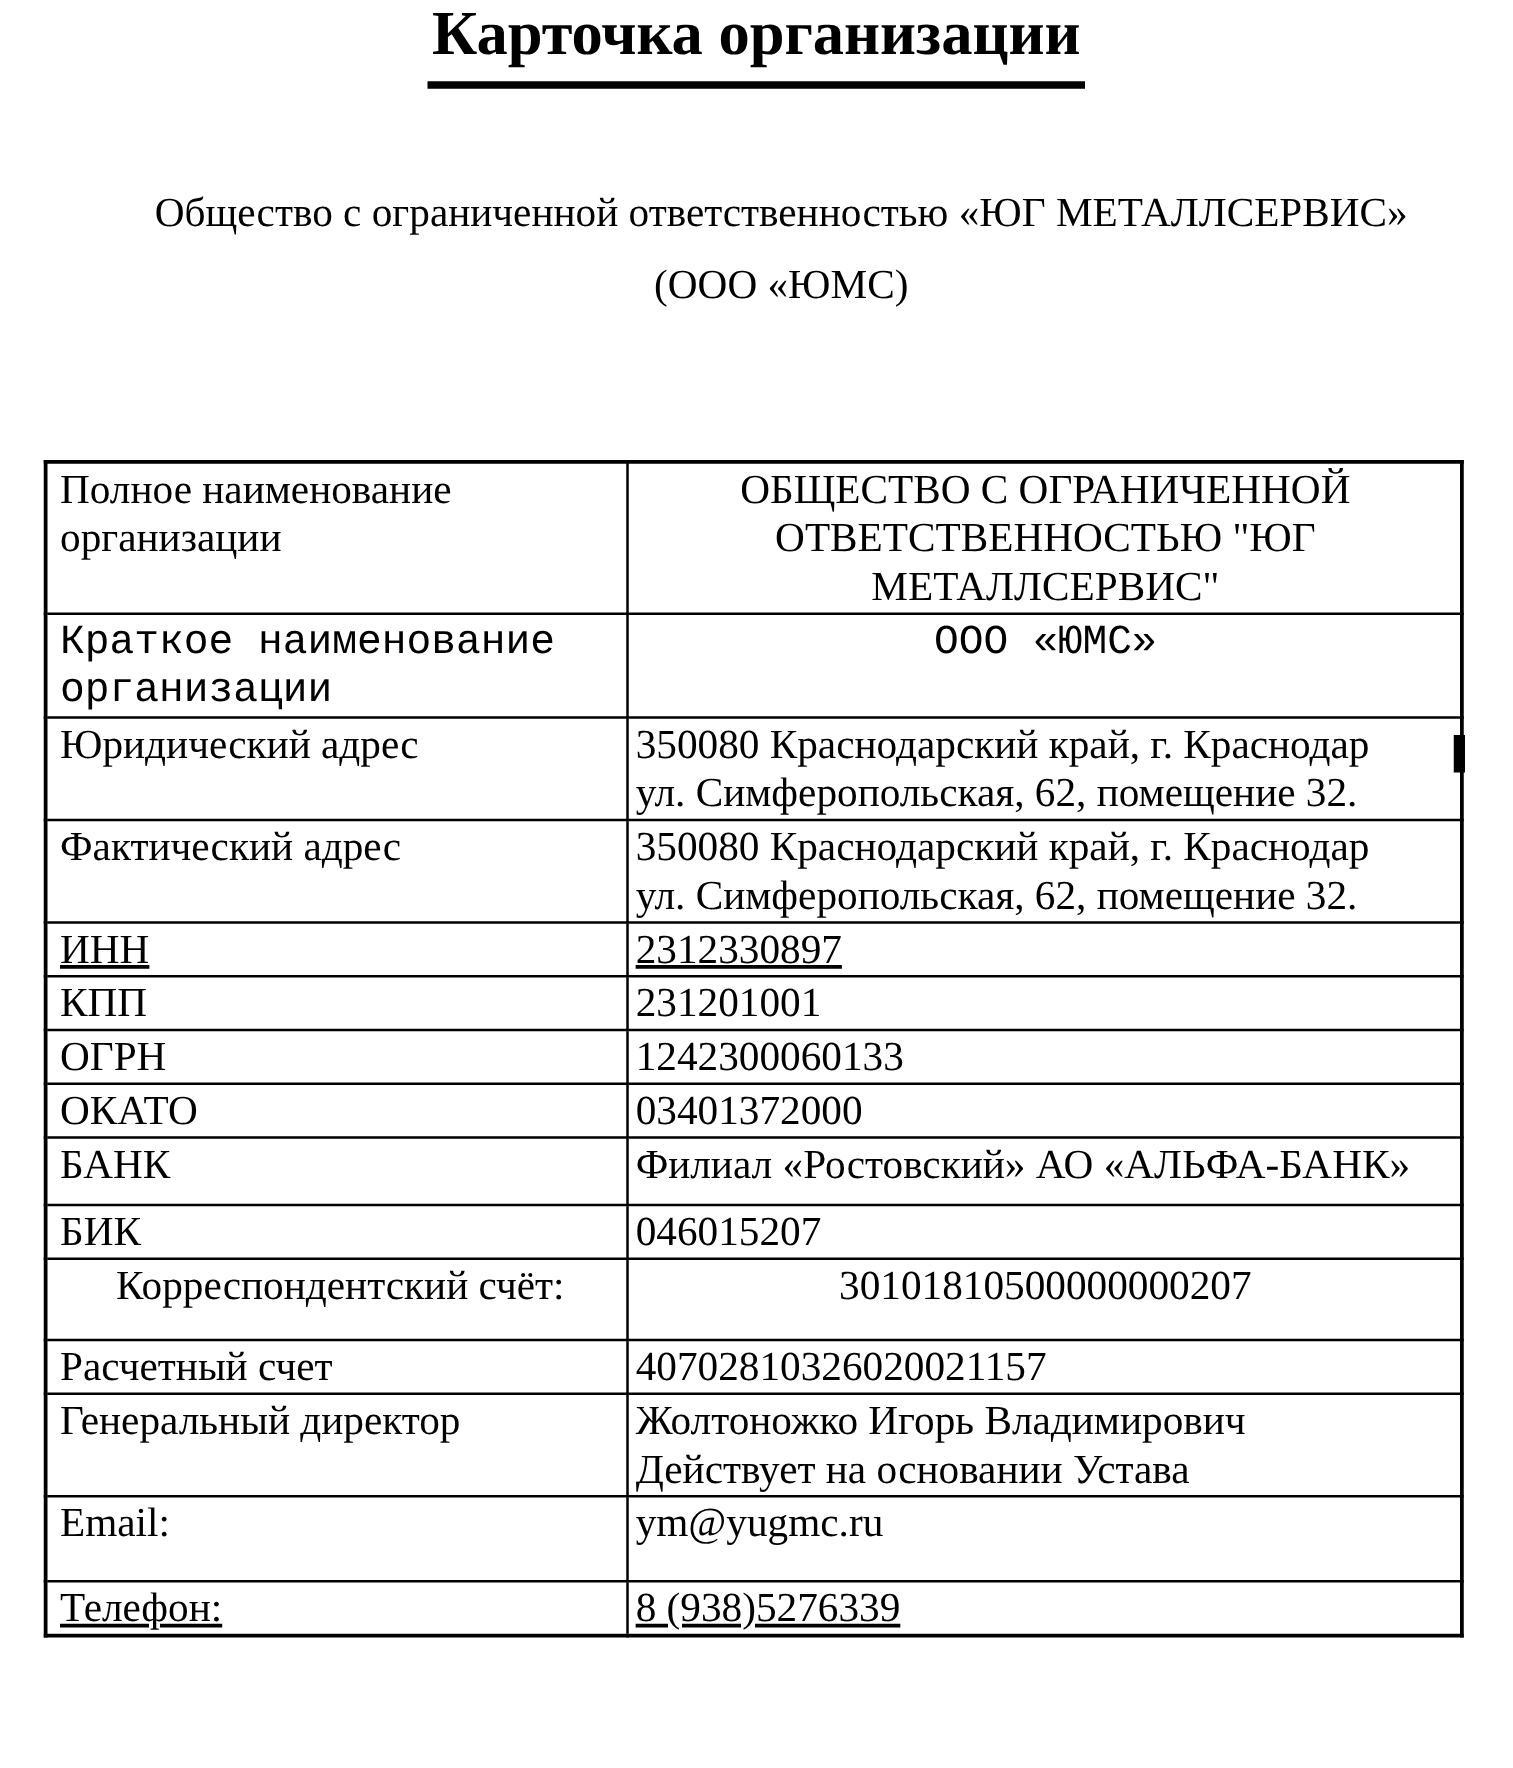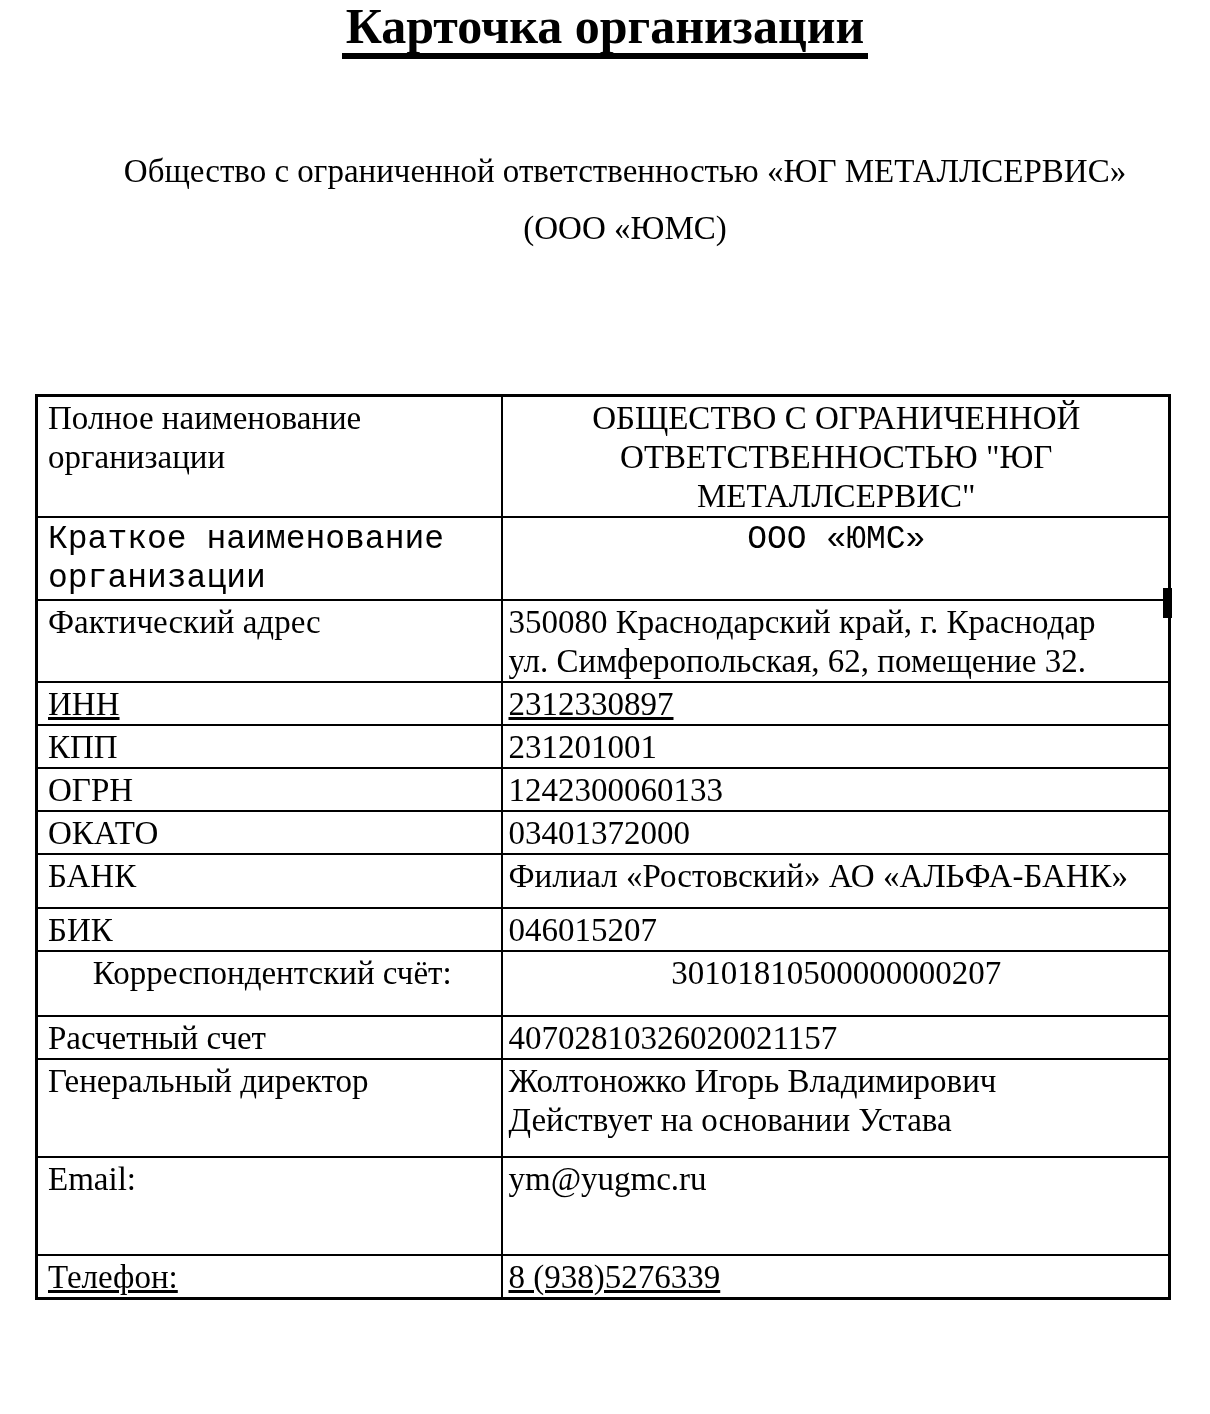--- a/index.html
+++ b/index.html
@@ -20,37 +20,37 @@
     top: 0px;
     left: 0;
     width: 1210px;
     text-align: center;
   }
   .title-text {
     display: inline-block;
     font-size: 50px;
     font-weight: bold;
     line-height: 48px;
-    padding: 2px 4px 3px 4px;
+    padding: 2px 4px 15px 4px;
     border-bottom: 6px solid #000000;
     letter-spacing: 0px;
   }
   .subtitle {
     position: absolute;
     top: 143px;
     left: 0;
     width: 1210px;
     text-align: center;
     font-size: 33px;
     line-height: 57px;
     padding-left: 20px;
   }
   table.org-table {
     position: absolute;
-    top: 394px;
+    top: 368px;
     left: 35px;
     width: 1133px;
     border-collapse: collapse;
     table-layout: fixed;
     border: 3px solid #000000;
     font-size: 33px;
   }
   col.c-label { width: 465px; }
   col.c-value { width: 668px; }
   td {
@@ -58,21 +58,21 @@
     vertical-align: top;
     line-height: 39px;
     white-space: pre;
     overflow: hidden;
     padding: 2px 4px 0 10px;
   }
   td.value-cell { padding-left: 6px; }
   td.value-center { text-align: center; }
   tr.h118 { height: 118px; }
   tr.h83  { height: 83px; font-family: Liberation Mono, monospace; }
-  tr.h78  { height: 98px; }
+  tr.h78  { height: 68px; }
   tr.h79  { height: 79px; }
   tr.h39  { height: 39px; text-decoration: underline; }
   tr.h40  { height: 40px; }
   tr.h41  { height: 41px; }
   tr.h54  { height: 54px; }
   tr.h65  { height: 65px; text-align: center; }
   tr.h42  { height: 42px; }
   .edge-artifact {
     position: absolute;
     left: 1163px;
@@ -104,20 +104,25 @@
       <td class="label-cell">Полное наименование
 организации</td>
       <td class="value-cell value-center">ОБЩЕСТВО С ОГРАНИЧЕННОЙ
 ОТВЕТСТВЕННОСТЬЮ "ЮГ
 МЕТАЛЛСЕРВИС"</td>
     </tr>
     <tr class="h83">
       <td class="label-cell">Краткое наименование
 организации</td>
       <td class="value-cell value-center">ООО «ЮМС»</td>
+    </tr>
+    <tr class="h78">
+      <td class="label-cell">Юридический адрес</td>
+      <td class="value-cell">350080 Краснодарский край, г. Краснодар
+ул. Симферопольская, 62, помещение 32.</td>
     </tr>
     <tr class="h79">
       <td class="label-cell">Фактический адрес</td>
       <td class="value-cell">350080 Краснодарский край, г. Краснодар
 ул. Симферопольская, 62, помещение 32.</td>
     </tr>
     <tr class="h39">
       <td class="label-cell">ИНН</td>
       <td class="value-cell">2312330897</td>
     </tr>

